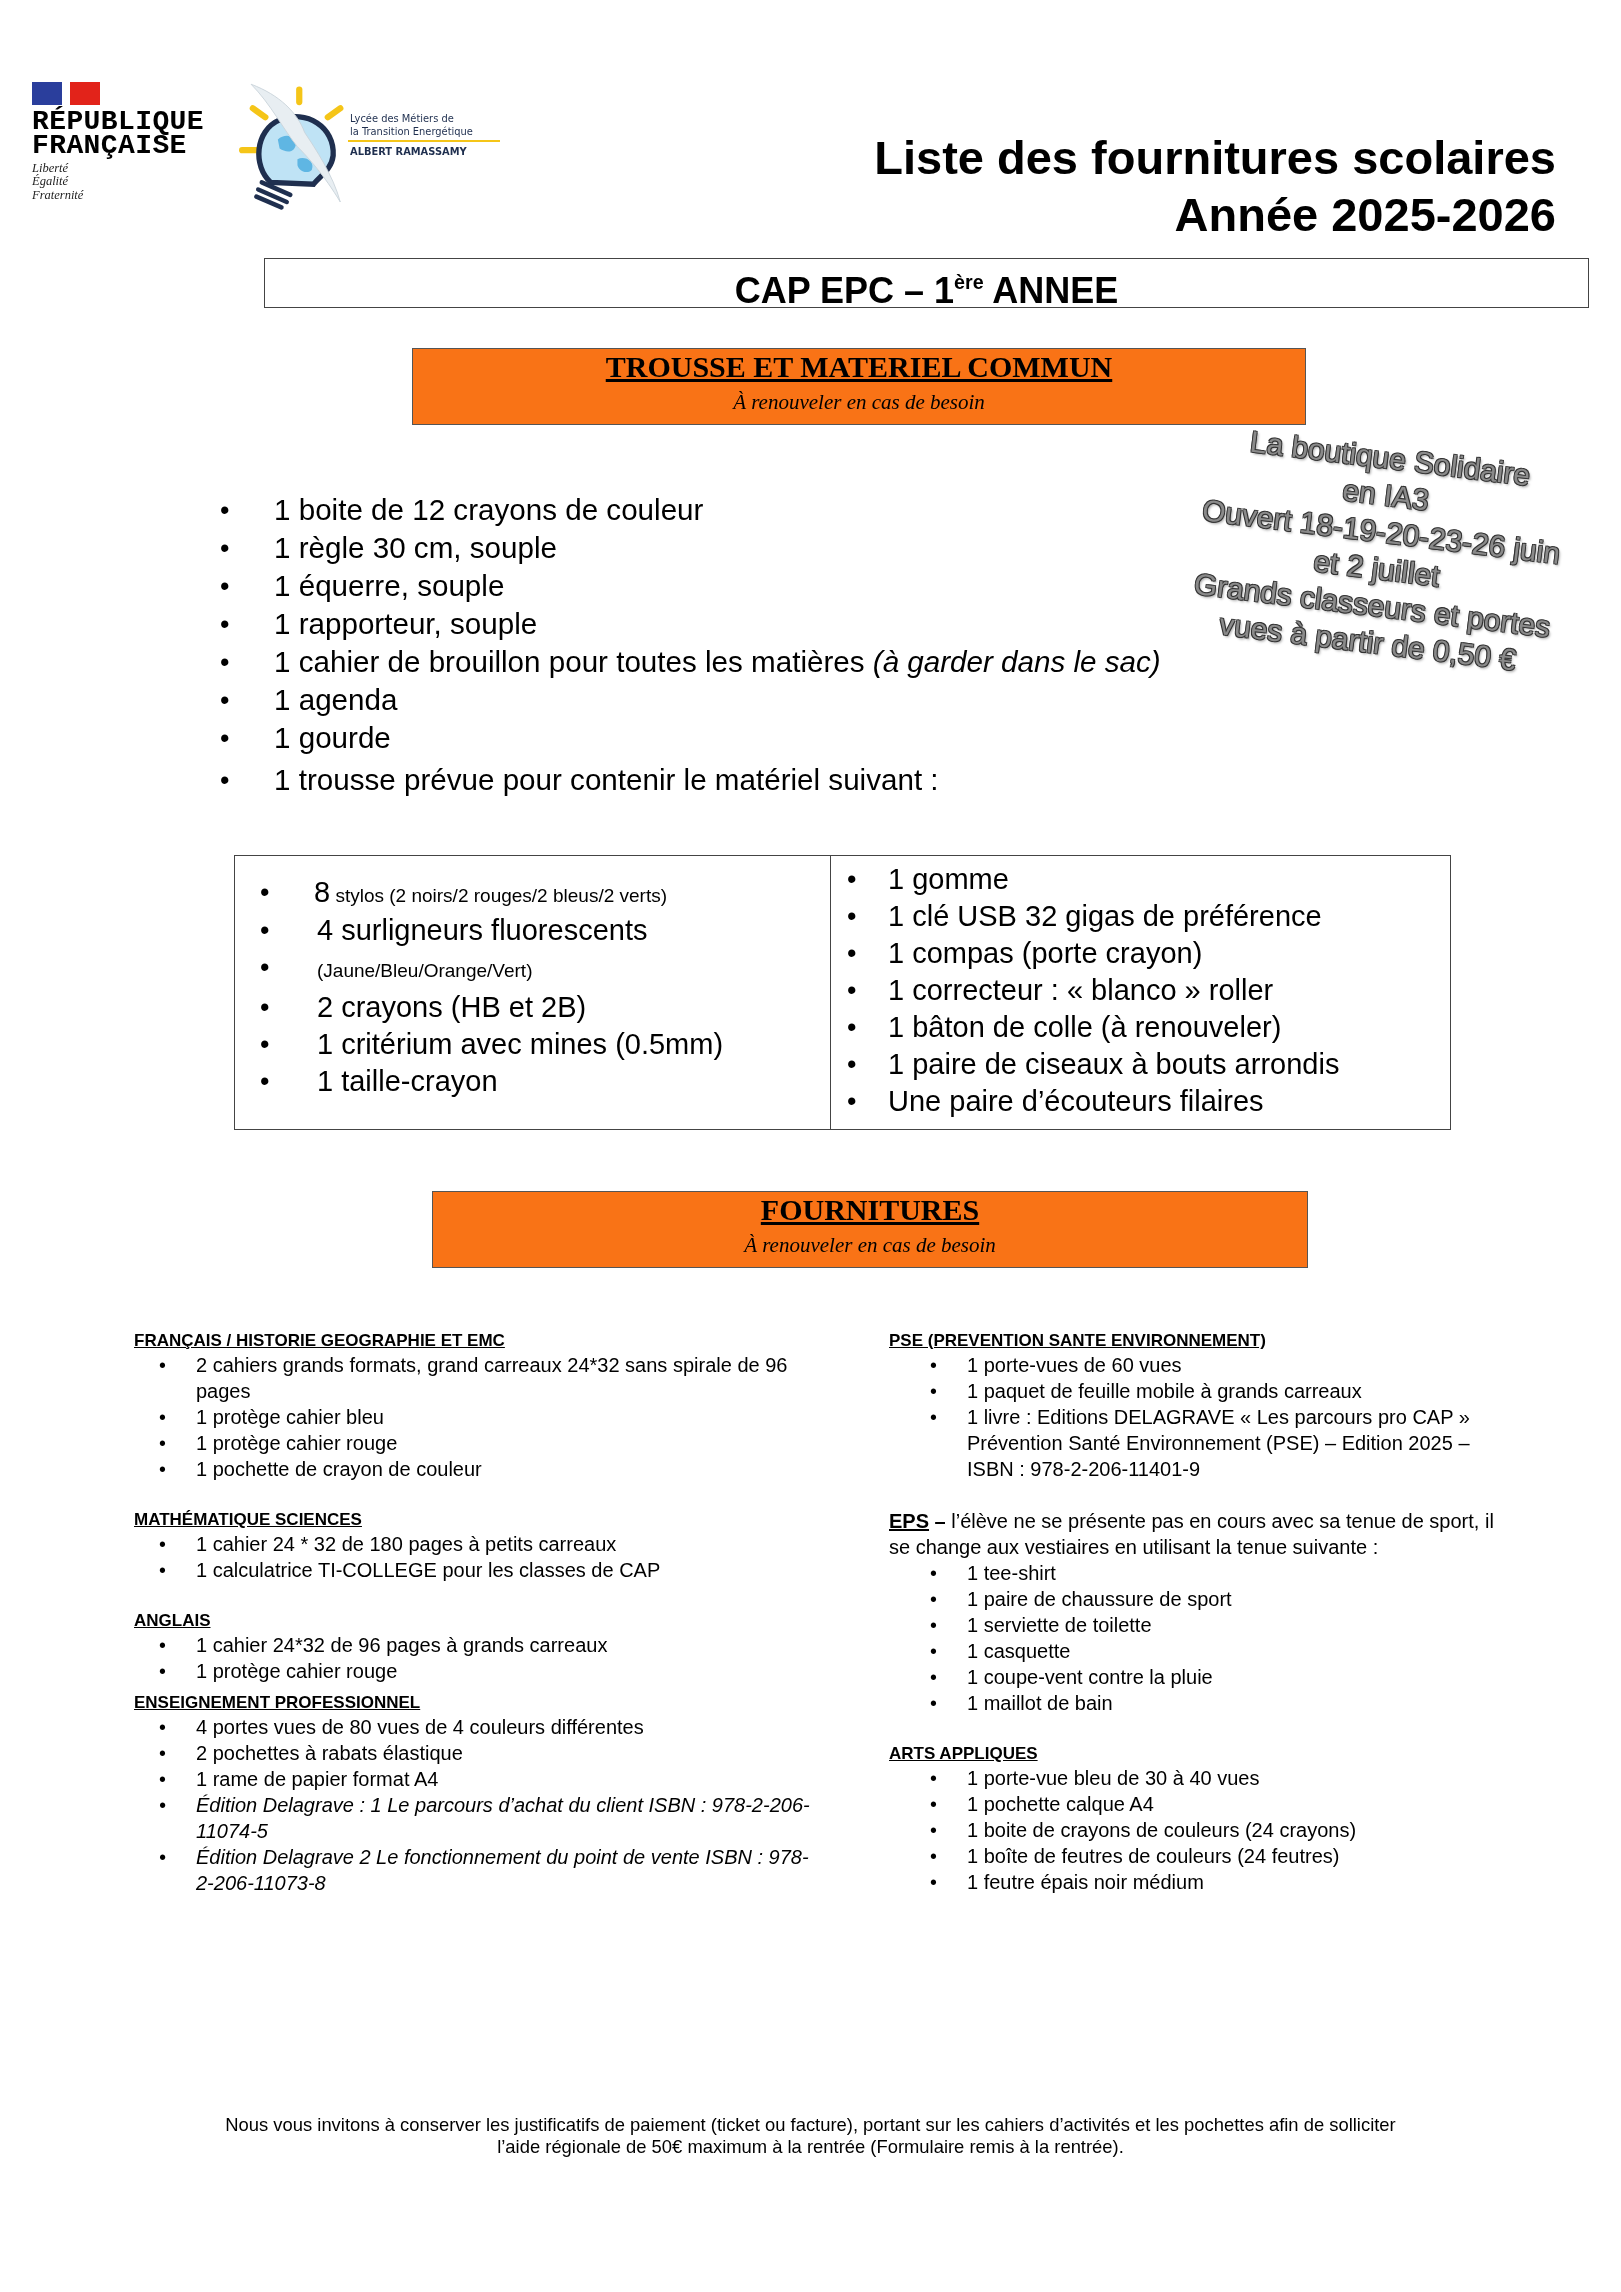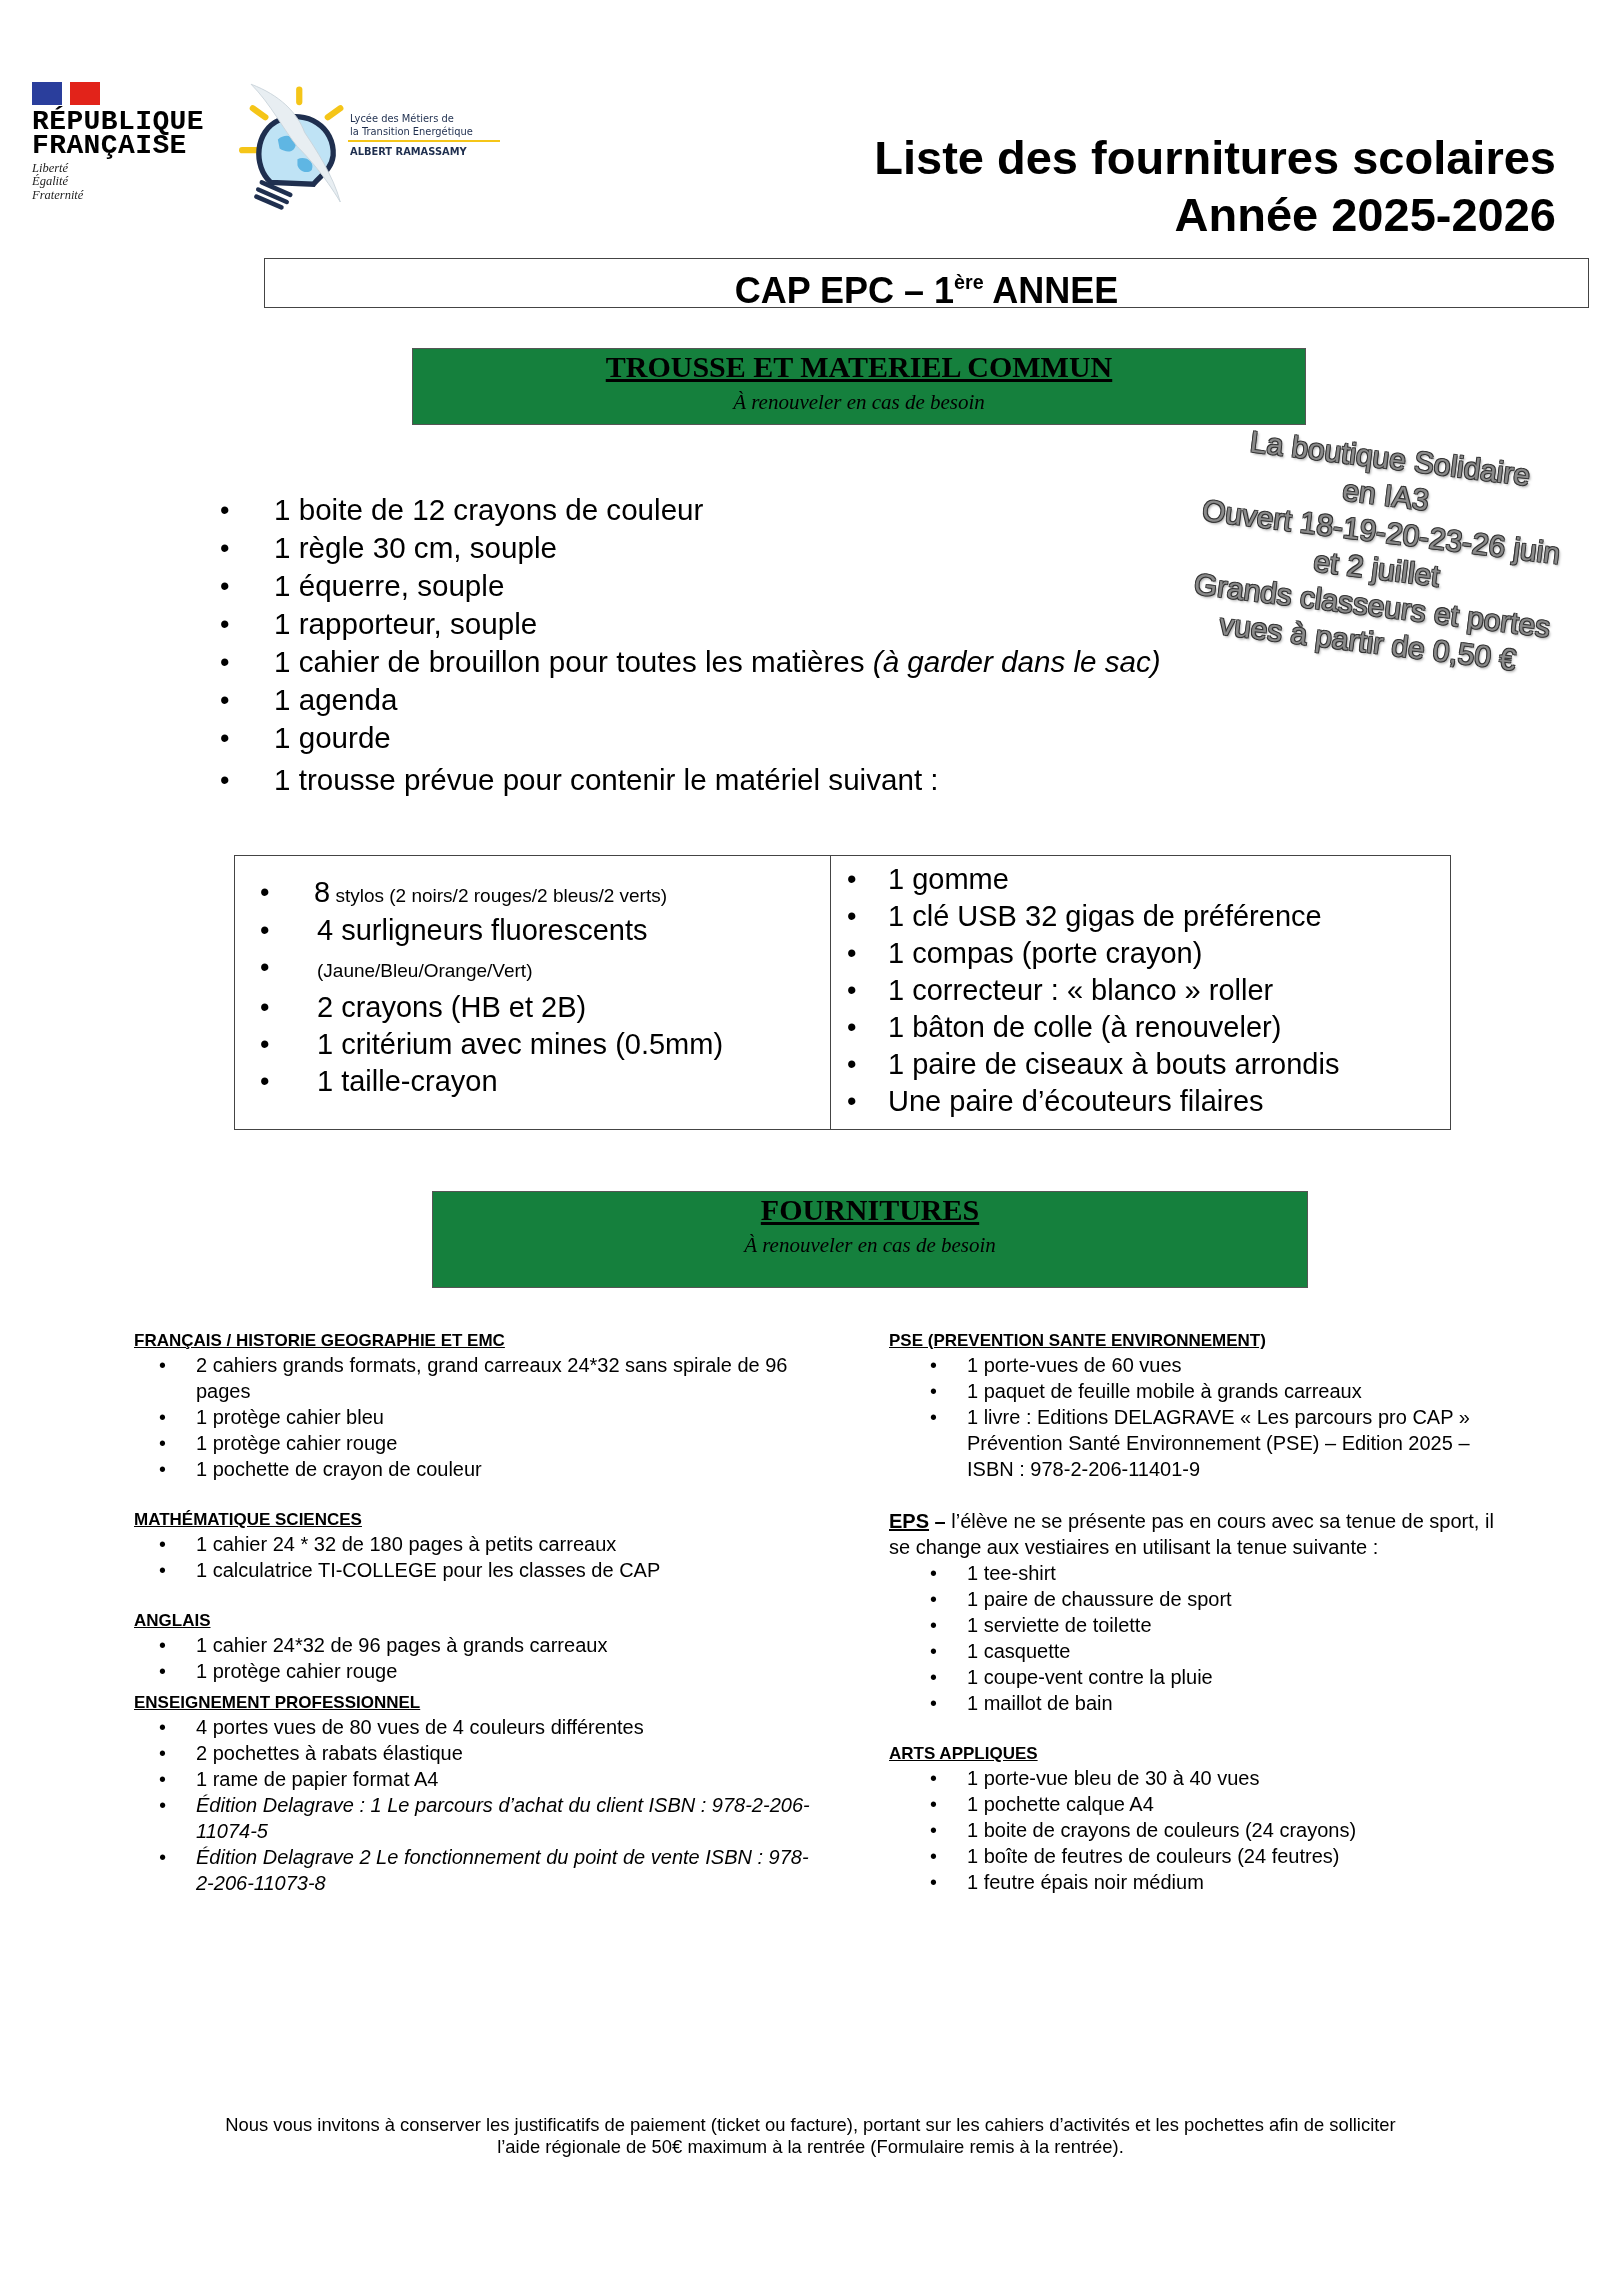--- a/index.html
+++ b/index.html
@@ -21,25 +21,25 @@
   .lycee-bar { width: 152px; height: 2.7px; background: #f5c518; margin: 1.8px 0 3.6px -1.8px; }
   .lycee-name { font-size: 9.9px; font-weight: bold; }
 
   .title { right: 66px; top: 81px; text-align: right; font-weight: bold; font-size: 47px; line-height: 57px; margin-top: 48px; }
 
   
   .class-box { left: 264px; top: 258px; width: 1325px; height: 50px; border: 1.8px solid #444; box-sizing: border-box; text-align: center; font-weight: bold; font-size: 36px; line-height: 47px; }
   .class-box sup { font-size: 19.7px; vertical-align: 14.3px; }
 
   
-  .section-head { background: #15803d; border: 1.8px solid #555; box-sizing: border-box; text-align: center; font-family: "Liberation Serif", serif; }
+  .section-head { background: #f97316; border: 1.8px solid #555; box-sizing: border-box; text-align: center; font-family: "Liberation Serif", serif; }
   .section-head .h { font-weight: bold; font-size: 30px; line-height: 36px; text-decoration: underline; }
   .section-head .s { font-style: italic; font-size: 21px; line-height: 34px; }
   .sh1 { left: 412px; top: 348px; width: 894px; height: 77px; }
-  .sh2 { left: 432px; top: 1191px; width: 876px; height: 97px; }
+  .sh2 { left: 432px; top: 1191px; width: 876px; height: 77px; }
 
   
   .main-list { left: 220px; top: 491px; margin: 0; padding: 0; list-style: none; font-size: 29.6px; }
   .main-list li { position: relative; padding-left: 54px; line-height: 38px; }
   .main-list li::before { content: "•"; position: absolute; left: 0; top: 0; font-size: 27px; }
   .main-list li:last-child { margin-top: 3.6px; }
 
   
   .boutique { left: 1164px; top: 439px; width: 430px; text-align: center; font-size: 30px; line-height: 37px; color: #8a8a8a; transform: rotate(7deg); transform-origin: center; text-shadow: -0.9px -0.9px 0 #333, 0.9px -0.9px 0 #333, -0.9px 0.9px 0 #333, 0.9px 0.9px 0 #333, 1.8px 1.8px 2.7px #999; }
 

